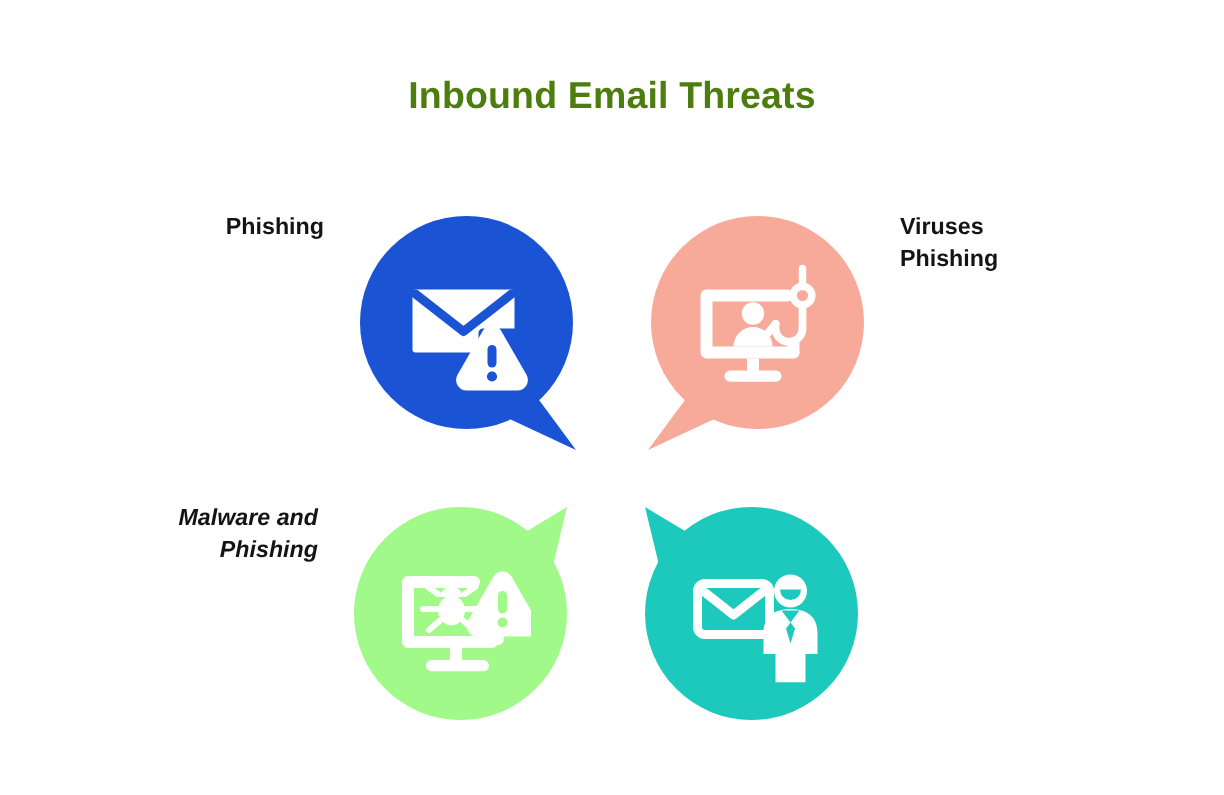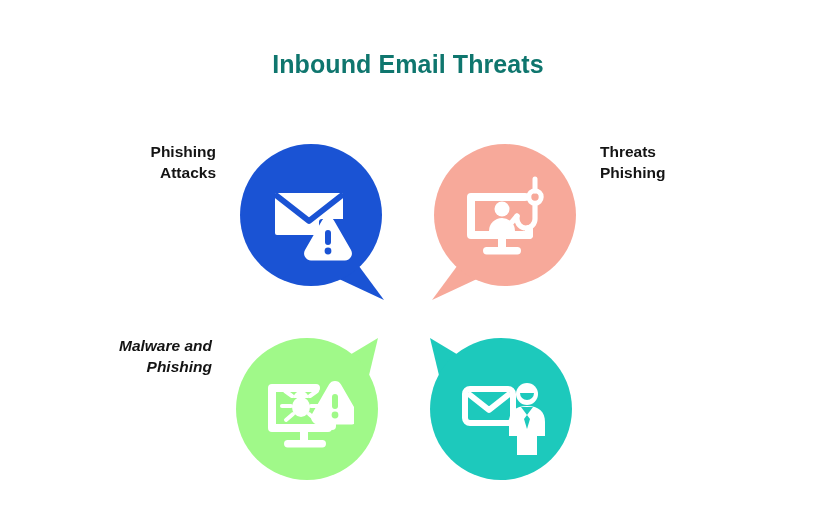--- a/index.html
+++ b/index.html
@@ -18,21 +18,21 @@
 
   #page-title {
     position: absolute;
     top: 50px;
     left: 0;
     width: 816px;
     text-align: center;
     font-size: 25px;
     font-weight: bold;
     letter-spacing: 0.1px;
-    color: #0f766e;
+    color: #4d7c0f;
   }
 
   .grid {
     position: absolute;
     top: 0;
     left: 0;
     width: 816px;
     height: 530px;
   }
 
@@ -124,21 +124,20 @@
           <path d="M57 53 m-3 0 a3 3 0 0 1 3 -3 h22 v26 h-25 z" fill="#1a53d4"></path>
 
           <path d="M63 48 a7 7 0 0 1 6 3.4 l17 29.5 a7 7 0 0 1 -6 10.5 h-34 a7 7 0 0 1 -6 -10.5 l17 -29.5 a7 7 0 0 1 6 -3.4 z" fill="#ffffff"></path>
           <rect x="60" y="61" width="6" height="15" rx="3" fill="#1a53d4"></rect>
           <circle cx="63" cy="82" r="3.4" fill="#1a53d4"></circle>
         </svg>
       </div>
     </div>
     <div class="label l-left">
       <span class="line">Phishing</span>
-      <span class="line">Attacks</span>
     </div>
   </div>
 
   <div class="item right item-q2">
     <div class="bubble-wrap">
       <svg class="tail" viewBox="0 0 146 160">
         <path d="M34 112 L0 158 L60 130 Z" fill="#f7a99a"></path>
       </svg>
       <div class="bubble" style="background:#f7a99a"></div>
       <div class="icon-holder">
@@ -154,21 +153,21 @@
           <path d="M30 62 a13 13 0 0 1 26 0 z" fill="#ffffff"></path>
 
           <circle cx="76" cy="28" r="6.2" fill="none" stroke="#ffffff" stroke-width="5"></circle>
           <path d="M76 22 v-12" fill="none" stroke="#ffffff" stroke-width="5" stroke-linecap="round"></path>
           <path d="M76 35 v15 a9 9 0 0 1 -18 0 v-3" fill="none" stroke="#ffffff" stroke-width="5.2" stroke-linecap="round"></path>
           <path d="M58 47 l-5 6" fill="none" stroke="#ffffff" stroke-width="5.2" stroke-linecap="round"></path>
         </svg>
       </div>
     </div>
     <div class="label l-right">
-      <span class="line">Threats</span>
+      <span class="line">Viruses</span>
       <span class="line">Phishing</span>
     </div>
   </div>
 
   <div class="item left item-q3">
     <div class="bubble-wrap">
       <svg class="tail" viewBox="0 0 146 160">
         <path d="M104 26 L144 2 L130 60 Z" fill="#a0f989"></path>
       </svg>
       <div class="bubble" style="background:#a0f989"></div>

